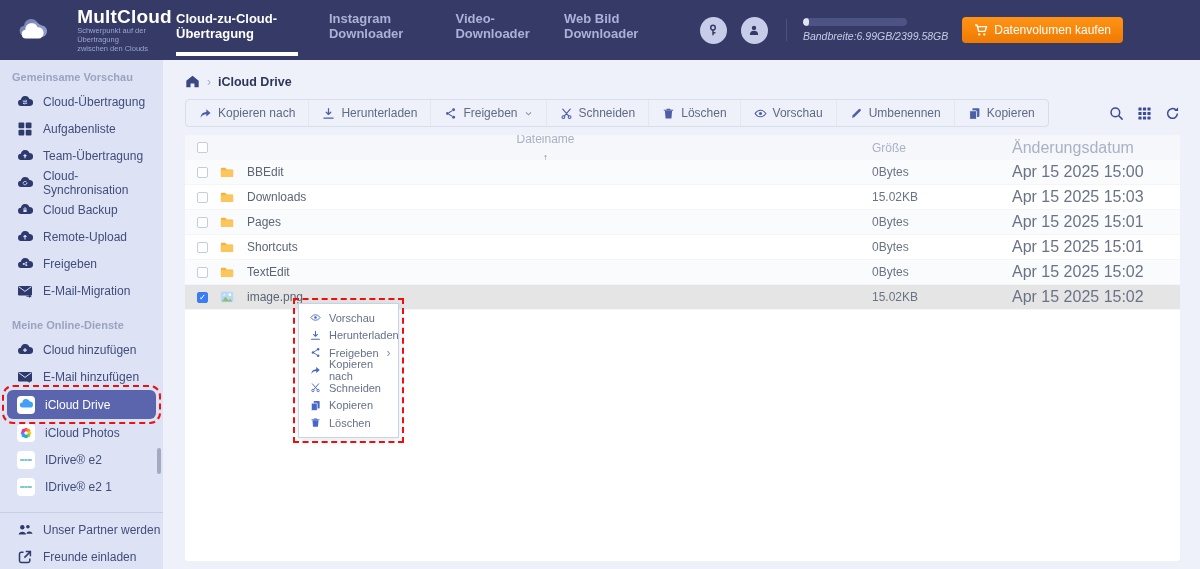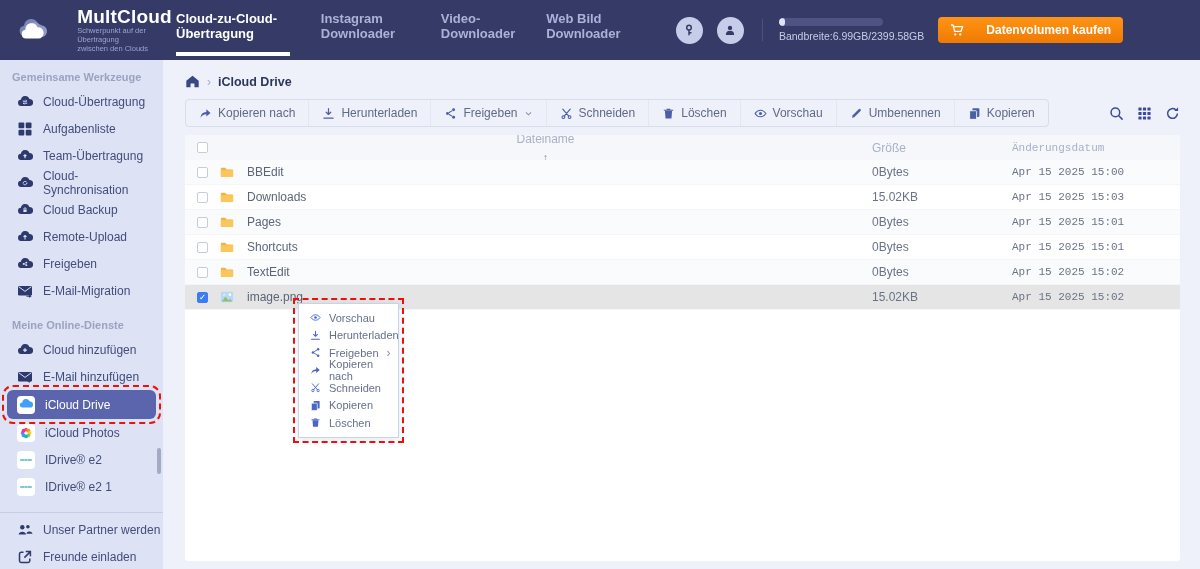--- a/index.html
+++ b/index.html
@@ -18,23 +18,23 @@
     color:#aab2d8;cursor:pointer;box-sizing:border-box;height:60px;}
   .tab.active{color:#fff;border-bottom:4px solid #fff;padding-top:4px;}
   .top-right{margin-left:auto;display:flex;align-items:center;padding-right:77px;}
   .circle-ic{width:27px;height:27px;border-radius:50%;background:#c7cde9;color:#353b66;
     display:flex;align-items:center;justify-content:center;margin-left:14px;cursor:pointer;}
   .circle-ic .ic{width:14px;height:14px;}
   .top-divider{width:1px;height:22px;background:#4c527f;margin:0 16px 0 18px;}
   .bandwidth{display:flex;flex-direction:column;justify-content:center;}
   .bw-bar{width:104px;height:8px;border-radius:4px;background:#4d5382;overflow:hidden;}
   .bw-fill{height:100%;width:6px;background:#dfe3f2;border-radius:4px;}
-  .bw-text{margin-top:4px;font-size:10.5px;color:#c6cce7;white-space:nowrap;}
-  .buy-btn{margin-left:14px;display:flex;align-items:center;gap:22px;background:linear-gradient(#ff9415,#f07a02);
-    color:#fff;font-size:12px;font-weight:bold;padding:6px 12px;border-radius:4px;cursor:pointer;white-space:nowrap;}
+  .bw-text{margin-top:4px;font-size:10.5px;color:#c6cce7;white-space:nowrap;font-style:italic;}
+  .buy-btn{margin-left:14px;display:flex;align-items:center;gap:6px;background:linear-gradient(#ff9415,#f07a02);
+    color:#fff;font-size:12px;font-weight:normal;padding:6px 12px;border-radius:4px;cursor:pointer;white-space:nowrap;}
   .buy-btn .ic{width:14px;height:14px;}
 
   
   .layout{display:flex;height:509px;}
 
   
   .sidebar{position:relative;width:163px;flex:0 0 163px;background:#dde2f4;padding-top:6px;box-sizing:border-box;}
   .section-title{height:22px;line-height:22px;padding-left:12px;font-size:11px;font-weight:bold;color:#9aa3c0;}
   .section-title.second{margin-top:10px;}
   .side-item{height:27px;display:flex;align-items:center;padding-left:17px;cursor:pointer;
@@ -74,21 +74,21 @@
   .cb{width:11px;height:11px;border:1px solid #c6ccd8;border-radius:2px;background:#fff;cursor:pointer;
     display:flex;align-items:center;justify-content:center;box-sizing:border-box;}
   .cb.checked{background:#3b7cf5;border-color:#3b7cf5;}
   .cb.checked::after{content:"✓";color:#fff;font-size:8.5px;line-height:1;}
   .icon-cell{width:28px;flex:0 0 28px;display:flex;align-items:center;}
   .icon-cell .ic{width:16px;height:14px;}
   .col-name{flex:1;min-width:0;font-size:12px;color:#5c6577;display:flex;align-items:center;gap:5px;}
   .t-head .col-name{color:#a9b1c5;flex-direction:column;}
   .sort-ic{color:#8b93a9;font-size:11px;}
   .col-size{width:140px;flex:0 0 140px;font-size:12px;color:#6a7386;}
-  .col-date{width:168px;flex:0 0 168px;font-size:11px;color:#6a7386;font-family:Liberation Mono, monospace;}
+  .col-date{width:168px;flex:0 0 168px;font-size:16px;color:#6a7386;}
   .t-head .col-size,.t-head .col-date{color:#a9b1c5;}
   .t-row{border-bottom:1px solid #f3f5f9;cursor:default;}
   .t-row:nth-child(odd){background:#fafbfd;}
   .t-row.selected{background:#e5e5e5;}
 
   
   .ctx-wrap{position:absolute;left:293px;top:298px;border:2px dashed #ee100b;padding:3px;z-index:30;}
   .ctx{width:101px;background:#fff;border:1px solid #c9d2e8;box-shadow:0 2px 8px rgba(60,70,120,.12);
     padding:5px 0;box-sizing:border-box;}
   .ctx-item{display:flex;align-items:center;gap:8px;height:17.5px;padding:0 8px 0 11px;font-size:11px;
@@ -173,21 +173,21 @@
         </span>
         <span>Datenvolumen kaufen</span>
       </div>
     </div>
   </div>
 
   <div class="layout">
 
     <aside class="sidebar">
       <div>
-        <div class="section-title">Gemeinsame Werkzeuge</div>
+        <div class="section-title">Gemeinsame Vorschau</div>
         <div>
 
             <div class="side-item">
               <span class="ic">
                 <svg viewBox="0 0 16 16">
                   <path d="M12.6 12H4.3a3.1 3.1 0 01-.4-6.2 4.4 4.4 0 018.5-.9A2.85 2.85 0 0112.6 12z" fill="currentColor"></path>
                   <path d="M5.8 7.2h4l-1.1-1.1M10.2 9.2h-4l1.1 1.1" stroke="#dde2f4" stroke-width="1" fill="none"></path>
                 </svg>
               </span>
               <span>Cloud-Übertragung</span>

